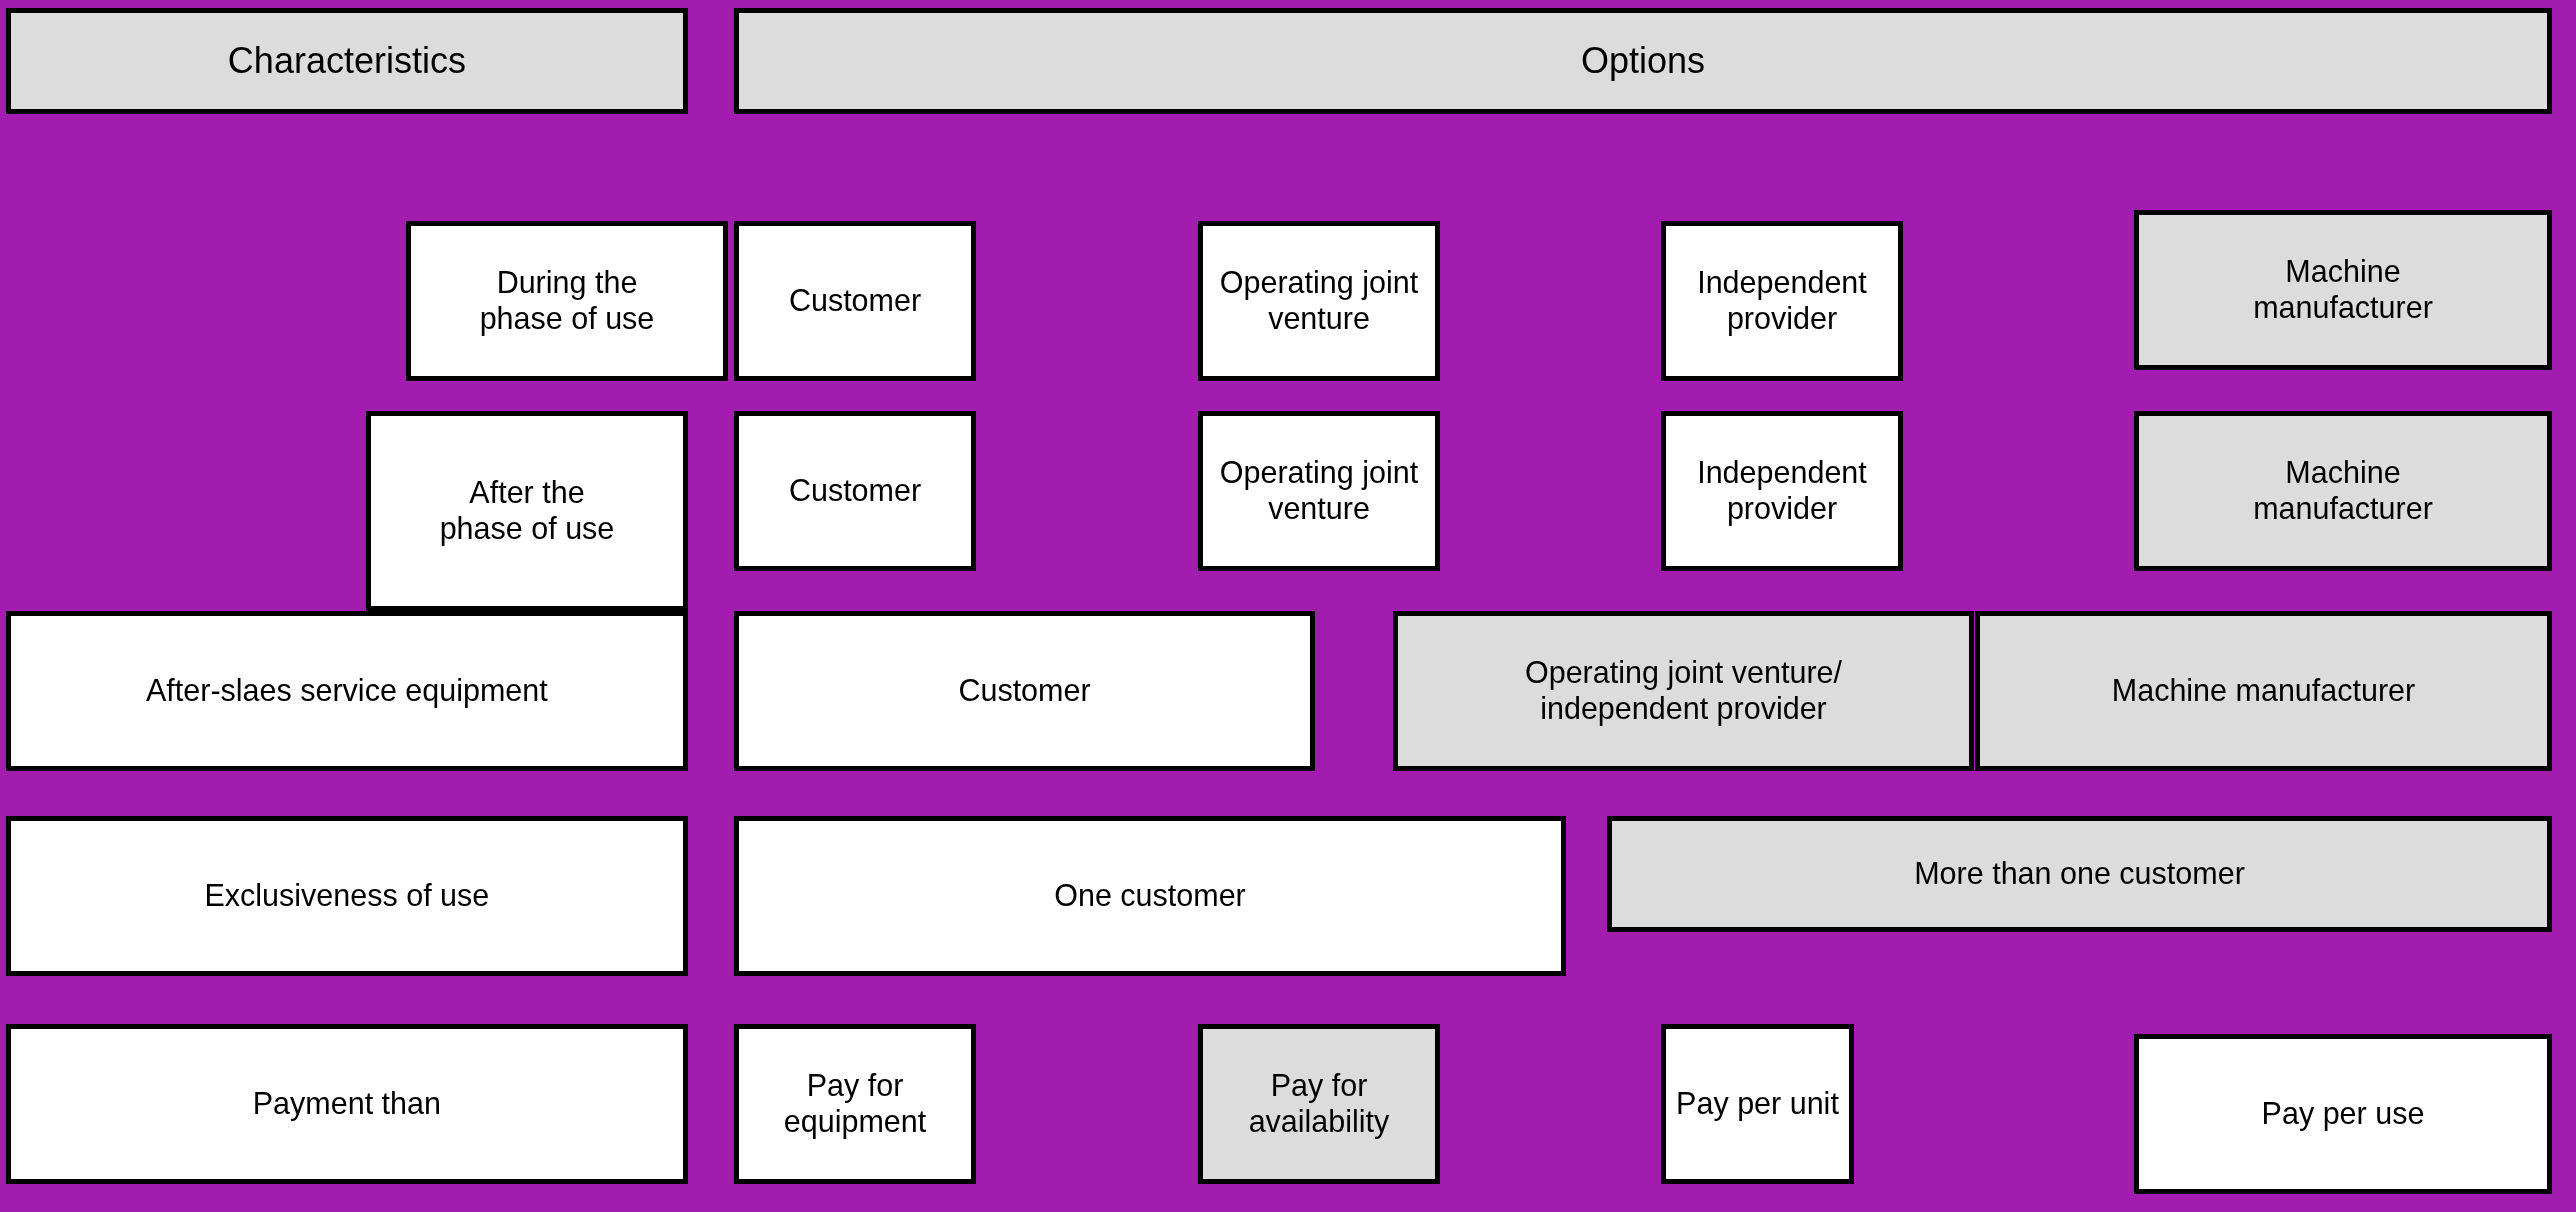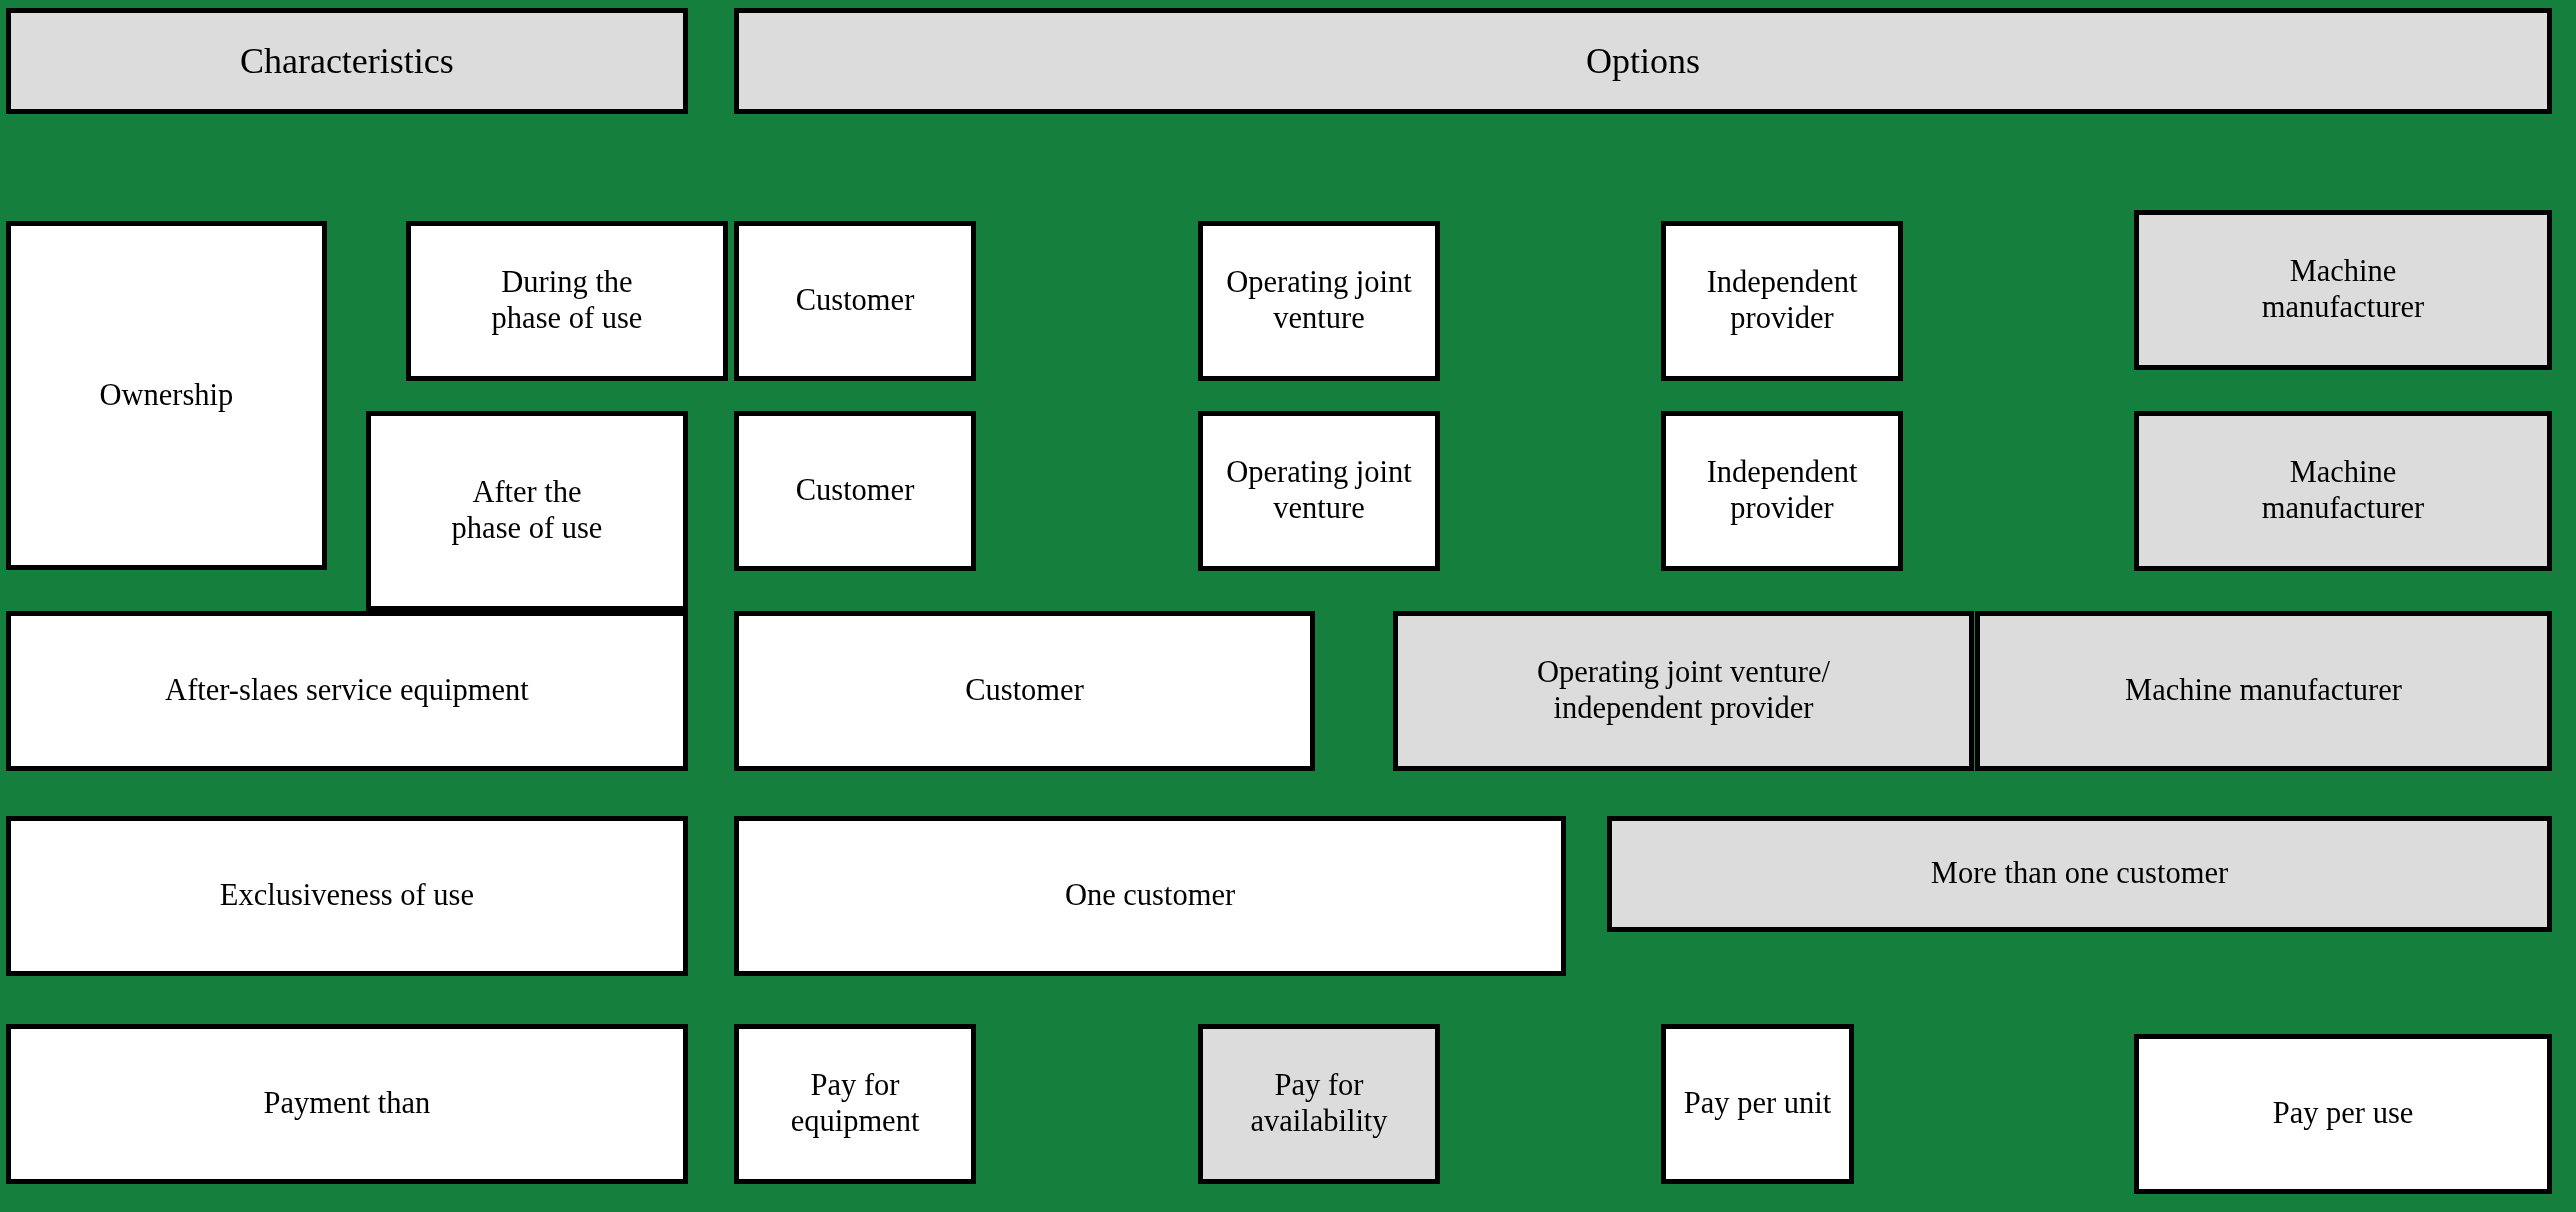--- a/index.html
+++ b/index.html
@@ -5,22 +5,22 @@
 <style>
   html, body {
     margin: 0;
     padding: 0;
     background: #ffffff;
   }
   #canvas {
     position: relative;
     width: 2576px;
     height: 1212px;
-    background: #15803d;
-    font-family: Liberation Serif, serif;
+    background: #a21caf;
+    font-family: Liberation Sans, sans-serif;
     overflow: hidden;
   }
   .box {
     position: absolute;
     box-sizing: border-box;
     border: 5.3px solid #000000;
     background: #ffffff;
     display: flex;
     align-items: center;
     justify-content: center;
@@ -45,23 +45,20 @@
 <div id="canvas">
 
   <div class="box hdr shaded" style="left:5.9px; top:8.2px; width:682px; height:106px;">
     <span class="txt">Characteristics</span>
   </div>
 
   <div class="box hdr shaded" style="left:734px; top:8.2px; width:1818px; height:106px;">
     <span class="txt">Options</span>
   </div>
 
-  <div class="box lbl" style="left:5.9px; top:221px; width:321px; height:349px;">
-    <span class="txt">Ownership</span>
-  </div>
 
   <div class="box lbl" style="left:366px; top:221px; width:322px; height:160px;margin-left:40px;">
     <span class="txt">During the
 phase of use</span>
   </div>
 
   <div class="box lbl" style="left:366px; top:411px; width:322px; height:200px;text-align:center;">
     <span class="txt">After the
 phase of use</span>
   </div>

